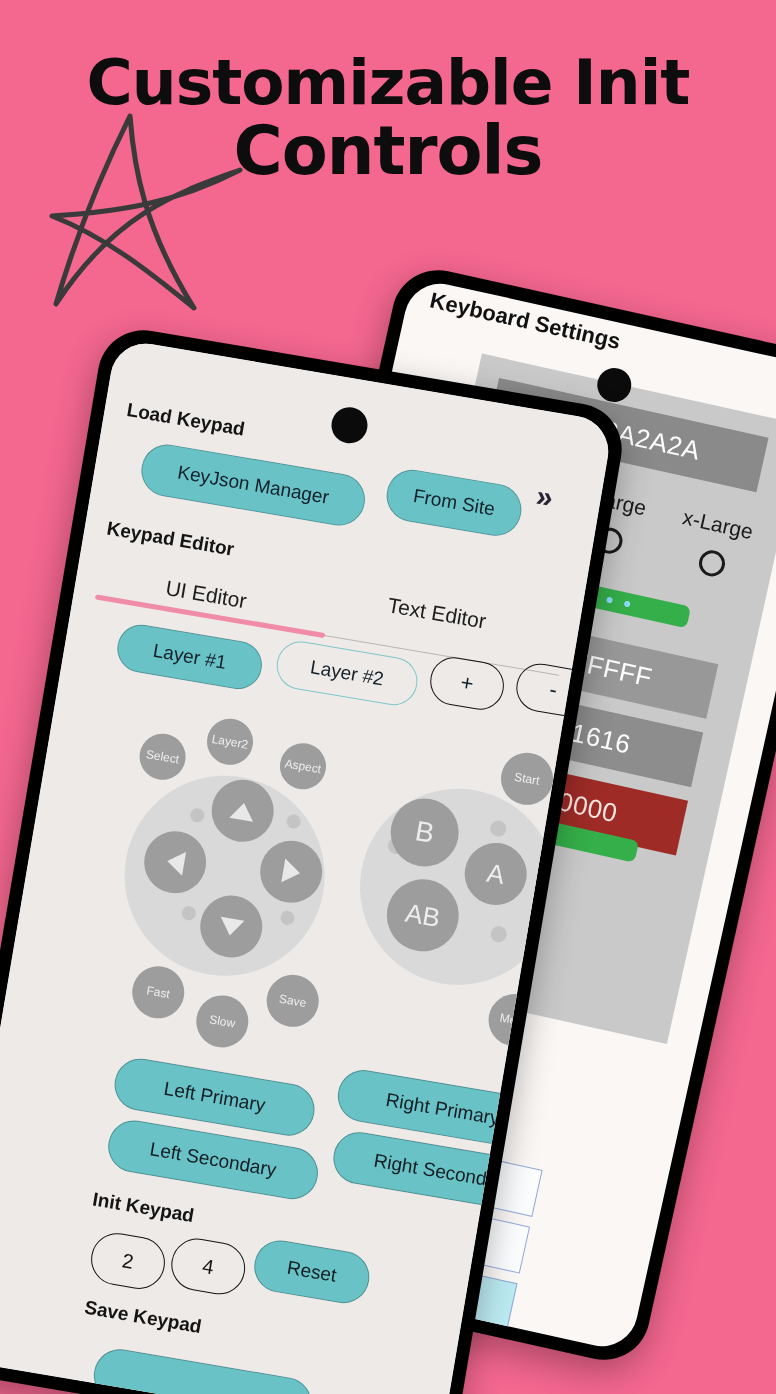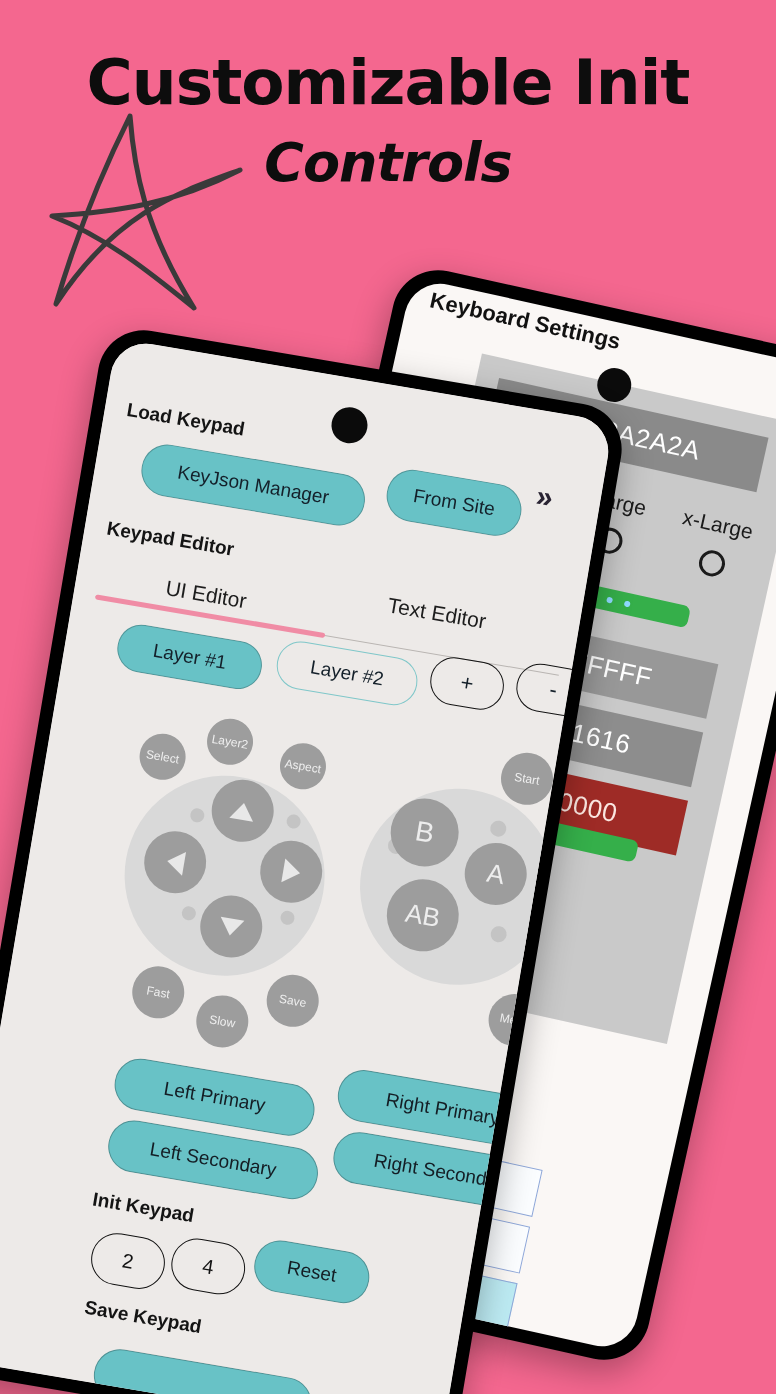--- a/index.html
+++ b/index.html
@@ -11,21 +11,21 @@
   .stage{position:absolute;inset:0;overflow:hidden;}
 
   
   .headline{
     position:absolute;left:0;top:52px;width:776px;text-align:center;
     color:#0d0d0d;font-weight:bold;line-height:0.97;
     font-family:"DejaVu Sans", sans-serif;
     letter-spacing:-1px;z-index:6;pointer-events:none;
   }
   .headline .l1{display:block;font-size:63px;}
-  .headline .l2{display:block;font-size:54px;margin-top:24px;font-style:italic;}
+  .headline .l2{display:block;font-size:67px;margin-top:6px;}
 
   .star{position:absolute;left:12px;top:108px;width:240px;height:220px;z-index:5;}
 
   
   .phone{
     position:absolute;border-radius:46px;background:#000;
     box-shadow:0 12px 34px rgba(0,0,0,.30);
   }
   .screen{position:absolute;inset:13px;border-radius:36px;overflow:hidden;background:#EDEAE8;}
 

